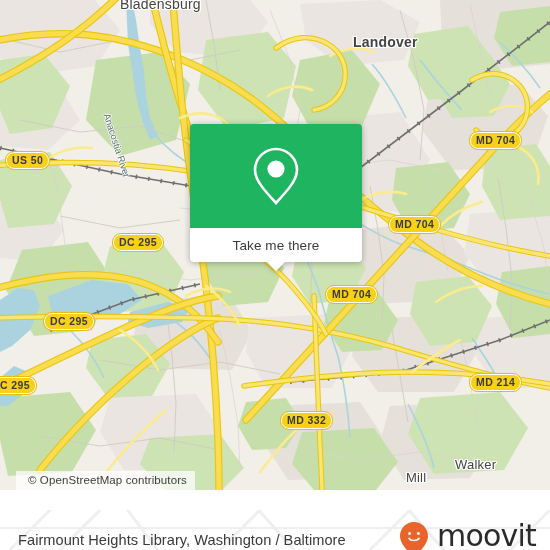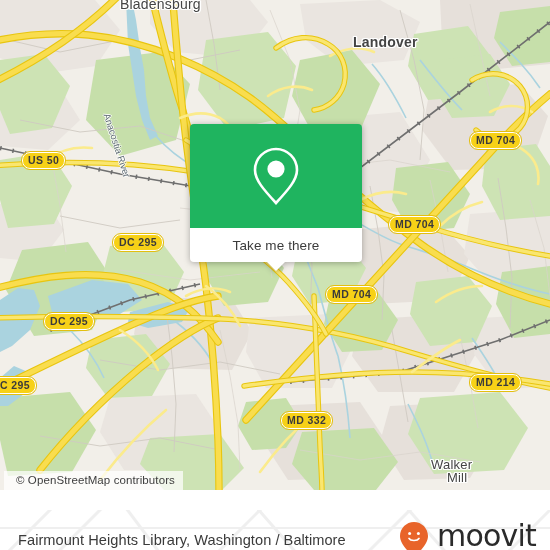--- a/index.html
+++ b/index.html
@@ -106,21 +106,21 @@
     margin-left: -9px;
     width: 0; height: 0;
     border-left: 9px solid transparent;
     border-right: 9px solid transparent;
     border-top: 9px solid #ffffff;
   }
 
   
   #osm-attrib {
     position: absolute;
-    left: 4px; bottom: 0;
+    left: 16px; bottom: 0;
     background: rgba(255,255,255,.72);
     font-size: 11.5px;
     color: #3d3d3d;
     padding: 3px 8px 4px 12px;
     letter-spacing: .1px;
     white-space: nowrap;
   }
 
   
   #footer {
@@ -370,26 +370,26 @@
         <path class="pri-case" d="M276,48 C292,36 312,34 328,44 C342,52 348,68 344,84 C340,98 328,108 314,110"></path>
         <path class="pri" d="M276,48 C292,36 312,34 328,44 C342,52 348,68 344,84 C340,98 328,108 314,110"></path>
 
         <path class="pri-case" d="M472,80 C488,70 508,72 520,86 C530,98 530,116 520,128 C508,142 488,142 476,130"></path>
         <path class="pri" d="M472,80 C488,70 508,72 520,86 C530,98 530,116 520,128 C508,142 488,142 476,130"></path>
       </g>
     </svg>
 
     <div class="place-label place-city" style="left:120px; top:-4px;">Bladensburg</div>
     <div class="place-label place-city" style="left:353px; top:34px;font-weight:bold;">Landover</div>
-    <div class="place-label place-town" style="left:399px; top:458px;padding-left:32px;">Walker</div>
-    <div class="place-label place-town" style="left:447px; top:471px;">Mill</div>
+    <div class="place-label place-town" style="left:423px; top:458px;padding-left:32px;">Walker</div>
+    <div class="place-label place-town" style="left:406px; top:471px;">Mill</div>
 
     <div class="river-label" style="left:112px; top:112px; transform:rotate(72deg); transform-origin:left top;">Anacostia River</div>
 
-    <div class="shield" style="left:22px;  top:152px;">US 50</div>
+    <div class="shield" style="left:6px;  top:152px;">US 50</div>
     <div class="shield" style="left:113px; top:234px;">DC 295</div>
     <div class="shield" style="left:44px;  top:313px;">DC 295</div>
     <div class="shield" style="left:-14px; top:377px;">DC 295</div>
     <div class="shield" style="left:470px; top:132px;">MD 704</div>
     <div class="shield" style="left:389px; top:216px;">MD 704</div>
     <div class="shield" style="left:326px; top:286px;">MD 704</div>
     <div class="shield" style="left:470px; top:374px;">MD 214</div>
     <div class="shield" style="left:281px; top:412px;">MD 332</div>
 
     <div id="popup">

